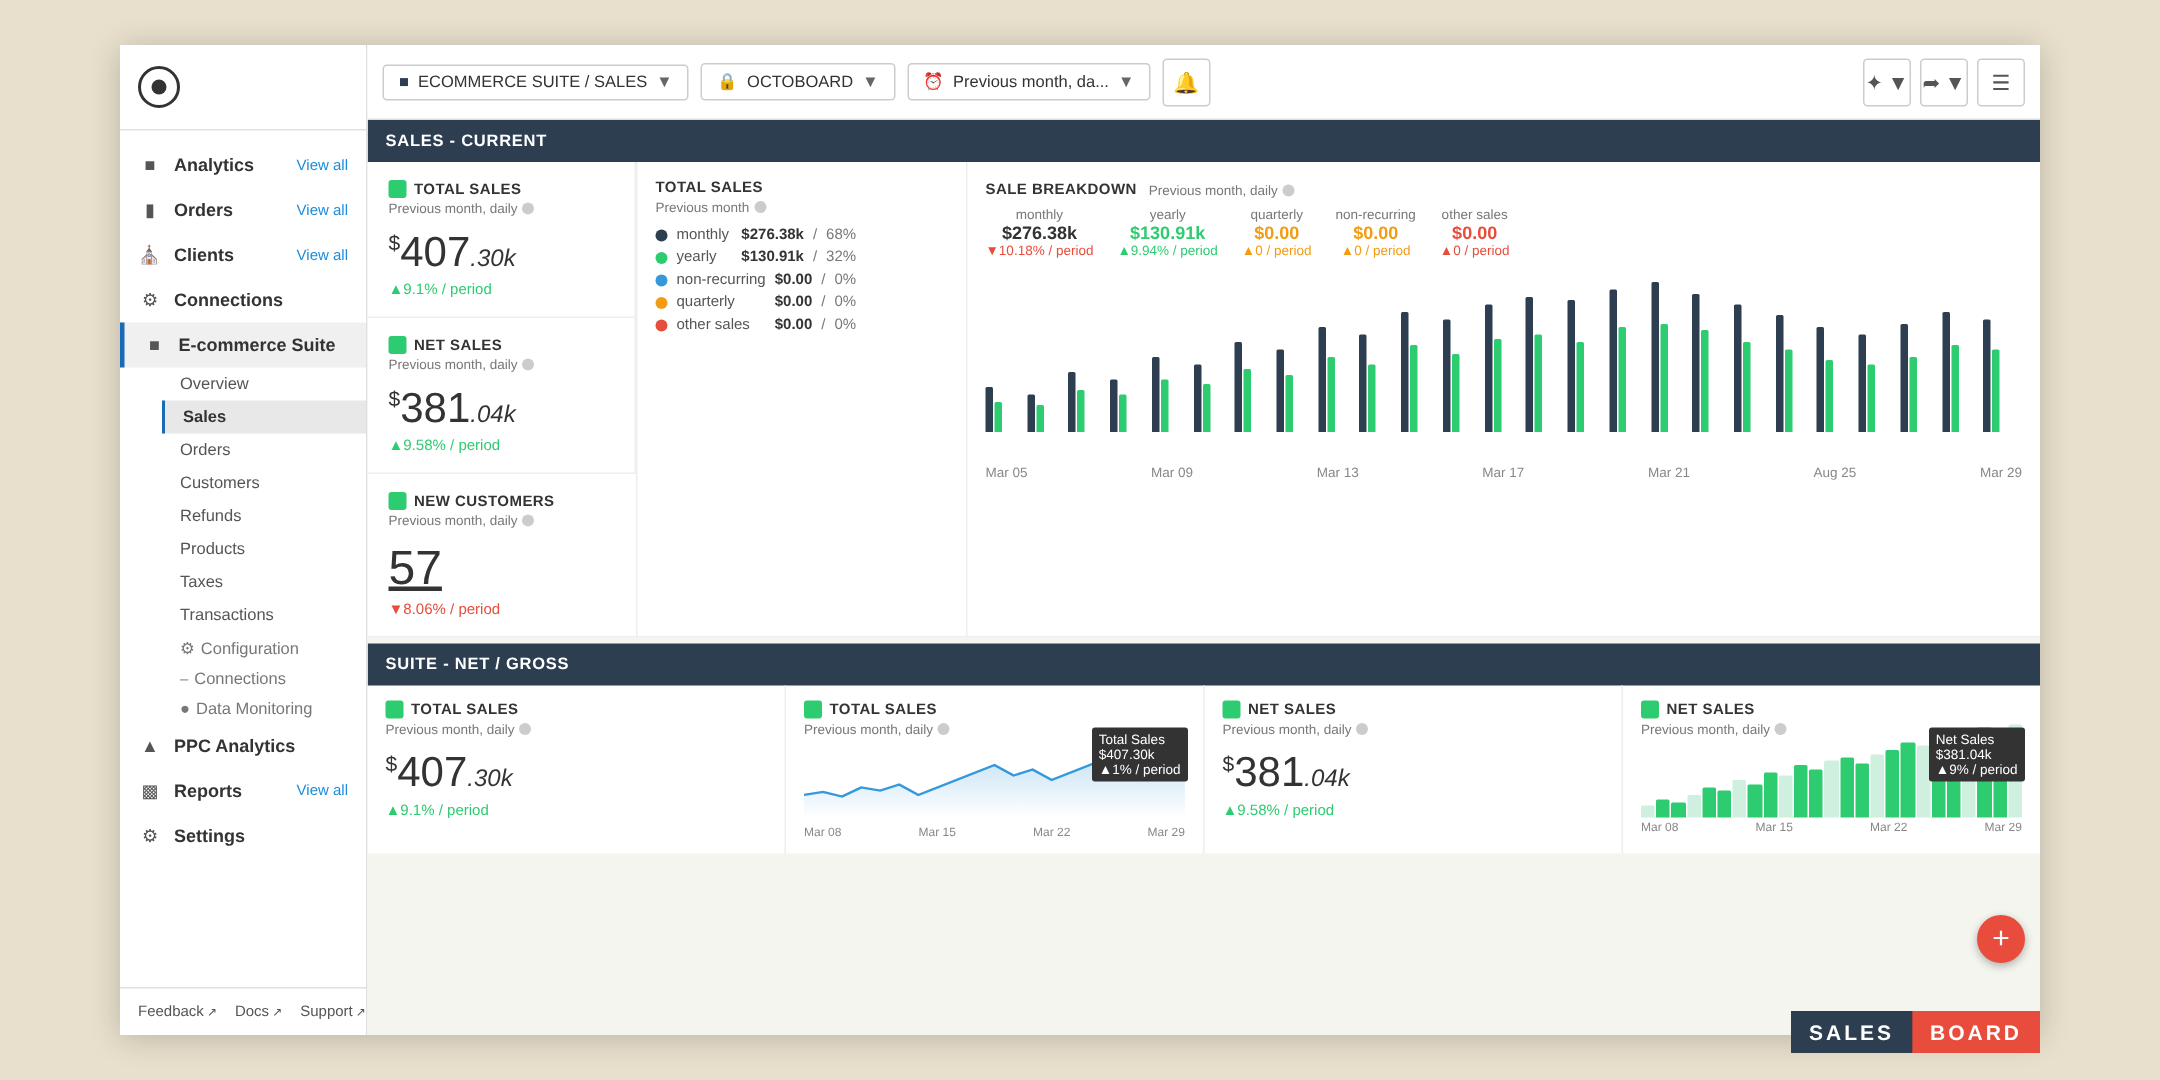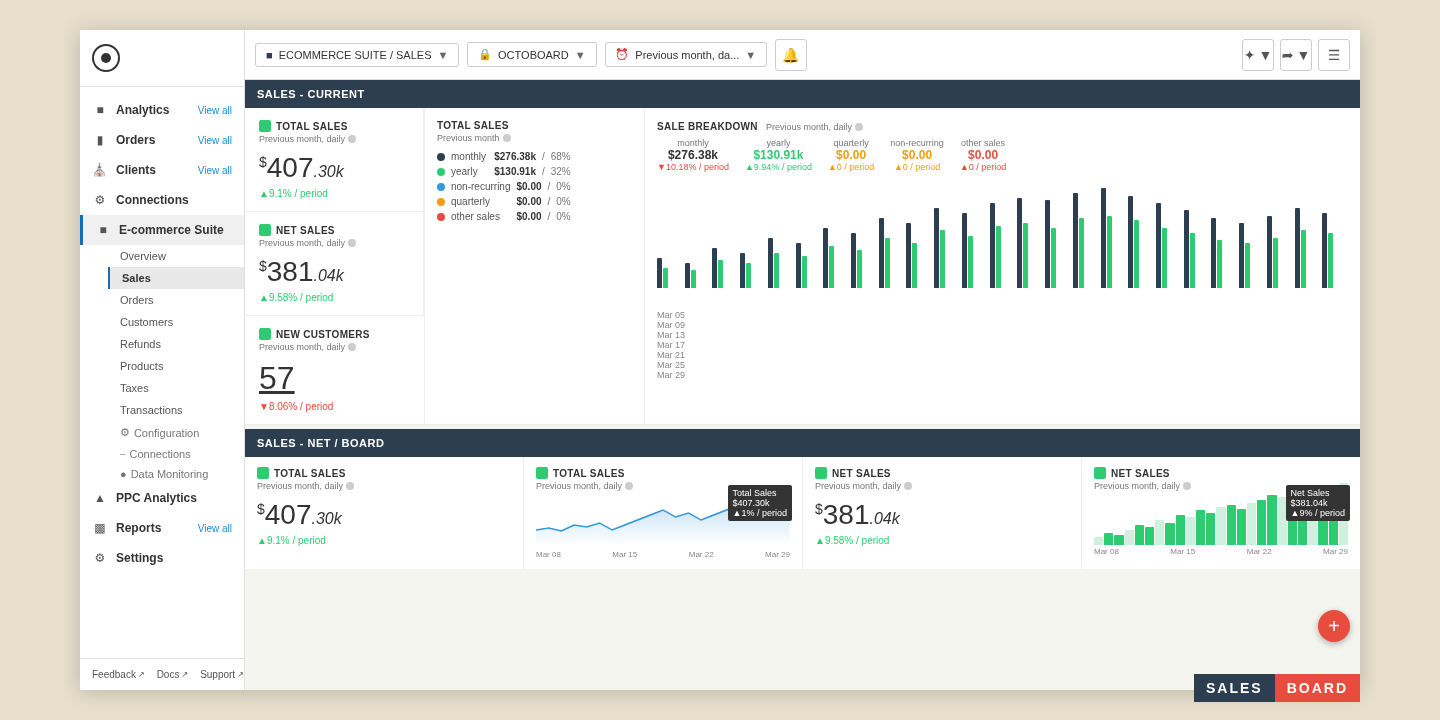--- a/index.html
+++ b/index.html
@@ -471,36 +471,36 @@
                 </div>
                 <div style="display: flex; align-items: flex-end; gap: 1px; flex: 1 1 0%;">
                   <div style="width: 5px; height: 80px; background: rgb(45, 62, 80); border-radius: 1px 1px 0px 0px;"></div>
                   <div style="width: 5px; height: 58px; background: rgb(46, 204, 113); border-radius: 1px 1px 0px 0px;"></div>
                 </div>
                 <div style="display: flex; align-items: flex-end; gap: 1px; flex: 1 1 0%;">
                   <div style="width: 5px; height: 75px; background: rgb(45, 62, 80); border-radius: 1px 1px 0px 0px;"></div>
                   <div style="width: 5px; height: 55px; background: rgb(46, 204, 113); border-radius: 1px 1px 0px 0px;"></div>
                 </div>
               </div>
-            <div style="display:flex;justify-content:space-between;font-size:9px;color:#888;margin-top:2px;flex-direction:column;">
+            <div style="display:flex;justify-content:space-between;font-size:9px;color:#888;margin-top:2px;">
               <span>Mar 05</span>
               <span>Mar 09</span>
               <span>Mar 13</span>
               <span>Mar 17</span>
               <span>Mar 21</span>
-              <span>Mar 25</span>
+              <span>Aug 25</span>
               <span>Mar 29</span>
             </div>
           </div>
         </div>
       </div>
 
       <div class="section-content">
         <div class="section-header">
-          <span>SALES - NET / BOARD</span>
+          <span>SUITE - NET / GROSS</span>
         </div>
 
         <div style="display:flex;">
 
           <div style="flex:1;padding:10px 12px;border-right:1px solid #eee;">
             <div class="metric-title">
               <span style="background:#2ecc71;width:12px;height:12px;border-radius:2px;display:inline-block;"></span>
               <span>TOTAL SALES</span>
             </div>
             <div class="metric-subtitle">

